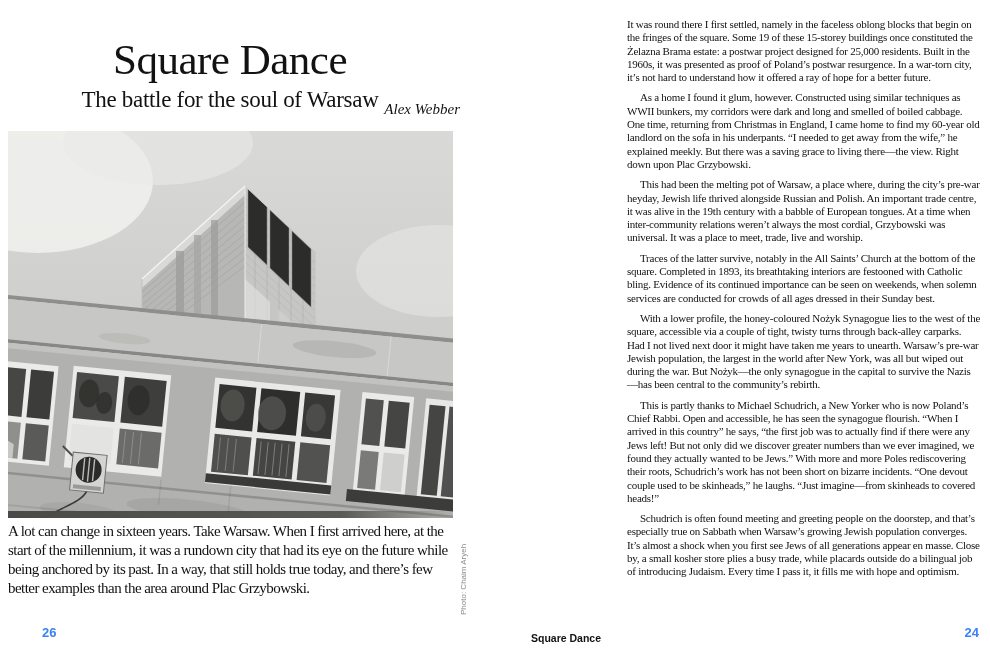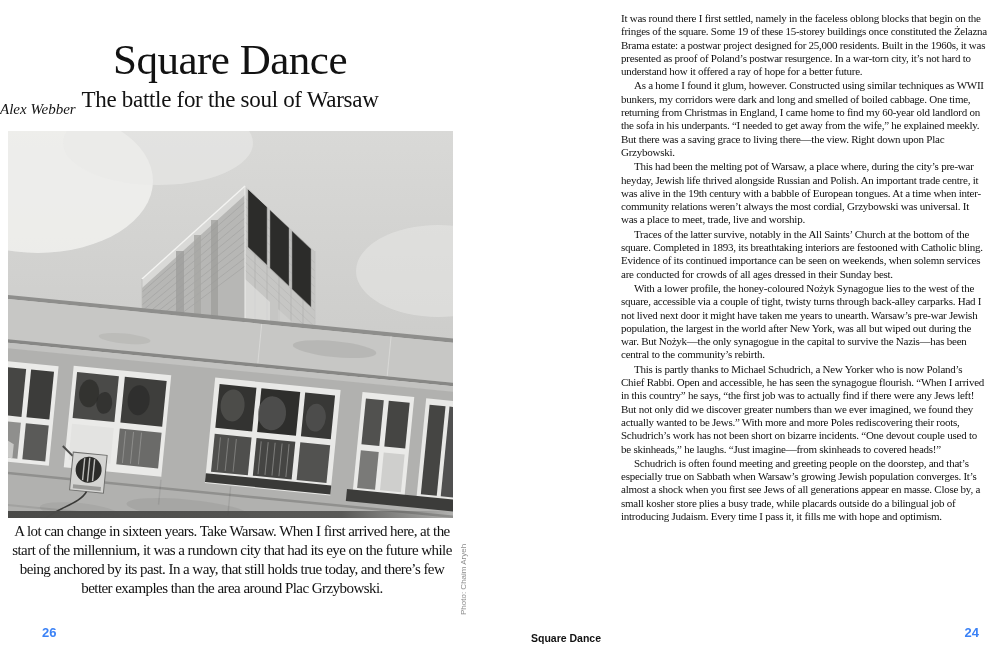--- a/index.html
+++ b/index.html
@@ -12,28 +12,28 @@
   
   .title{
     left:0;top:6px;width:460px;text-align:center;
     font-size:43px;line-height:1.15;font-weight:400;letter-spacing:-0.5px;
   }
   .subtitle{
     left:0;top:68px;width:460px;text-align:center;
     font-size:23px;font-weight:400;letter-spacing:-0.3px;
   }
   .author{
-    left:0;top:101px;width:460px;text-align:left;
+    left:0;top:101px;width:460px;text-align:right;
     font-size:15px;font-style:italic;
   }
   .figure{left:8px;top:131px;width:445px;height:387px;margin:0}
   .figure svg{display:block}
   .intro{
     left:8px;top:522px;width:448px;margin:0;
-    font-size:15px;line-height:19px;letter-spacing:-0.55px;text-align:center;
+    font-size:15px;line-height:19px;letter-spacing:-0.55px;
   }
   .credit{
     left:459px;top:540px;height:75px;
     writing-mode:vertical-rl;transform:rotate(180deg);
     font-family:"Liberation Sans", sans-serif;font-size:8px;color:#8d8d8d;
     white-space:nowrap;
   }
   .pageno{
     font-family:"Liberation Sans", sans-serif;font-weight:bold;font-size:13px;color:#3b82f6;
   }
@@ -41,21 +41,21 @@
   .pageno-right{right:11px;top:625px}
   .runfoot{
     left:531px;top:632px;
     font-family:"Liberation Sans", sans-serif;font-weight:bold;font-size:10.5px;color:#111;
   }
   
   .body-col{
     left:620px;top:11px;width:368px;
     font-size:11px;line-height:13.3px;letter-spacing:-0.25px;
   }
-  .body-col p{margin:1px;padding:0}
+  .body-col p{margin:7px;padding:0}
   .body-col p.ind{text-indent:13px}
 </style>
 </head>
 <body>
 
 <div class="abs spread" style="left:0;top:0;width:990px;height:650px;">
 
   <section>
     <h1 class="abs title">Square Dance</h1>
     <h2 class="abs subtitle">The battle for the soul of Warsaw</h2>

